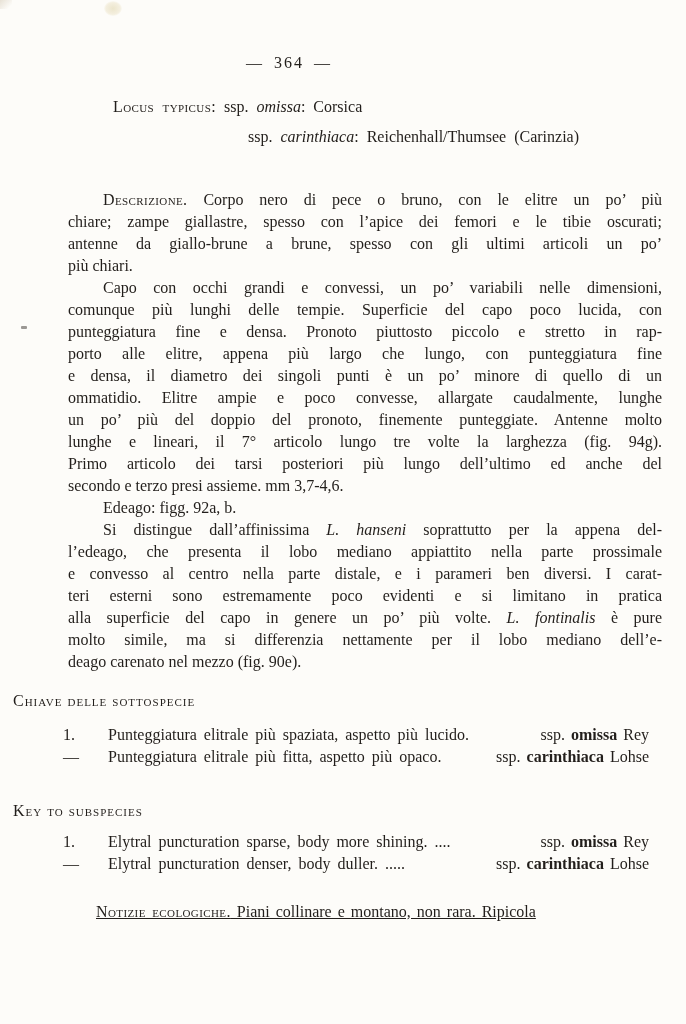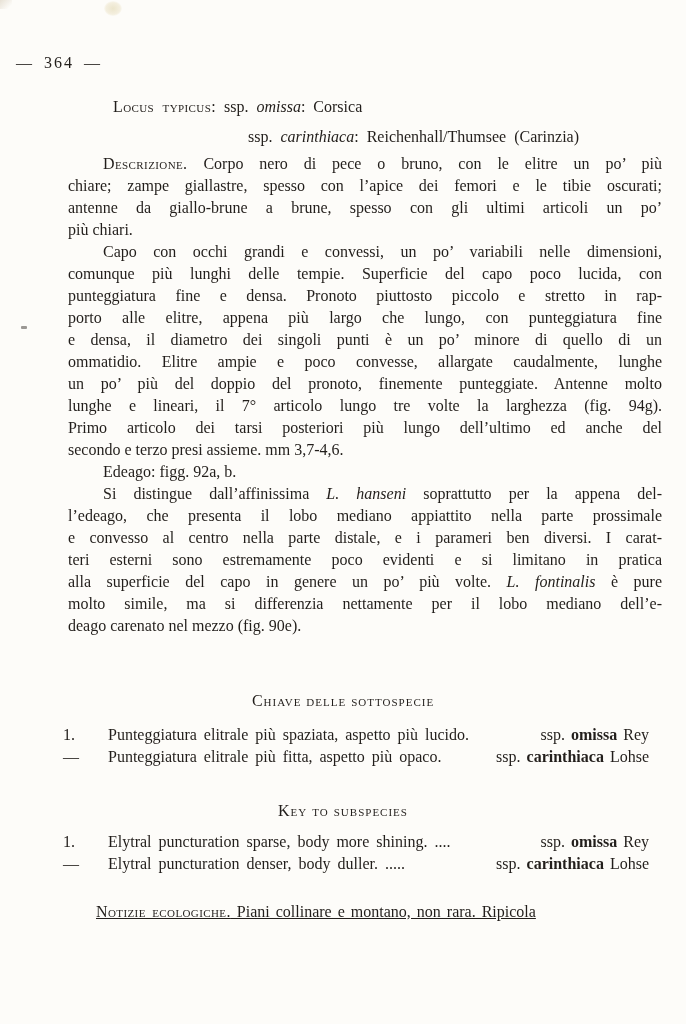--- a/index.html
+++ b/index.html
@@ -4,35 +4,35 @@
 <title>Scanned page</title>
 <style>
   html,body { margin:0; padding:0; background:#fdfcf9; }
   .page {
     position:relative; width:686px; height:1024px; overflow:hidden;
     background:#fdfcf9; color:#221e1b;
     font-family:"Liberation Serif","DejaVu Serif",serif;
     font-size:16px; line-height:22px;
   }
   .page-number {
-    position:absolute; top:52px; left:16px; width:578px;
-    letter-spacing:2px; word-spacing:4px;
+    position:absolute; top:52px; left:0; width:578px;
+    text-align:center; letter-spacing:2px; word-spacing:4px;
   }
   .block { position:absolute; left:68px; width:594px; }
   .line { text-align:left; }
   .line.just { text-align:justify; text-align-last:justify; }
-  .line.indent { text-indent:35px; }
+  .line.indent { text-indent:35px;margin-top:36px; }
   .sc { font-variant:small-caps; letter-spacing:0.4px; }
   .it { font-style:italic; }
   .bd { font-weight:bold; }
   .locus .line { word-spacing:4px; }
   .locus-line2 { padding-left:180px;margin-top:8px; }
   .locus-line1 { text-indent:45px; }
   .heading {
-    position:absolute; left:13px; width:660px; text-align:center;
+    position:absolute; left:13px; width:660px; 
     font-variant:small-caps; letter-spacing:1px; font-size:16px;
   }
   .rows { position:absolute; left:63px; width:594px; }
   .key-row { display:flex; }
   .key-num { flex:none; width:45px; }
   .key-text { flex:none; word-spacing:3px; }
   .key-result { margin-left:auto; padding-right:8px; word-spacing:2px; white-space:nowrap; }
   .notizie-line { text-indent:28px; word-spacing:2px;text-decoration:underline; }
   
   .smudge {

